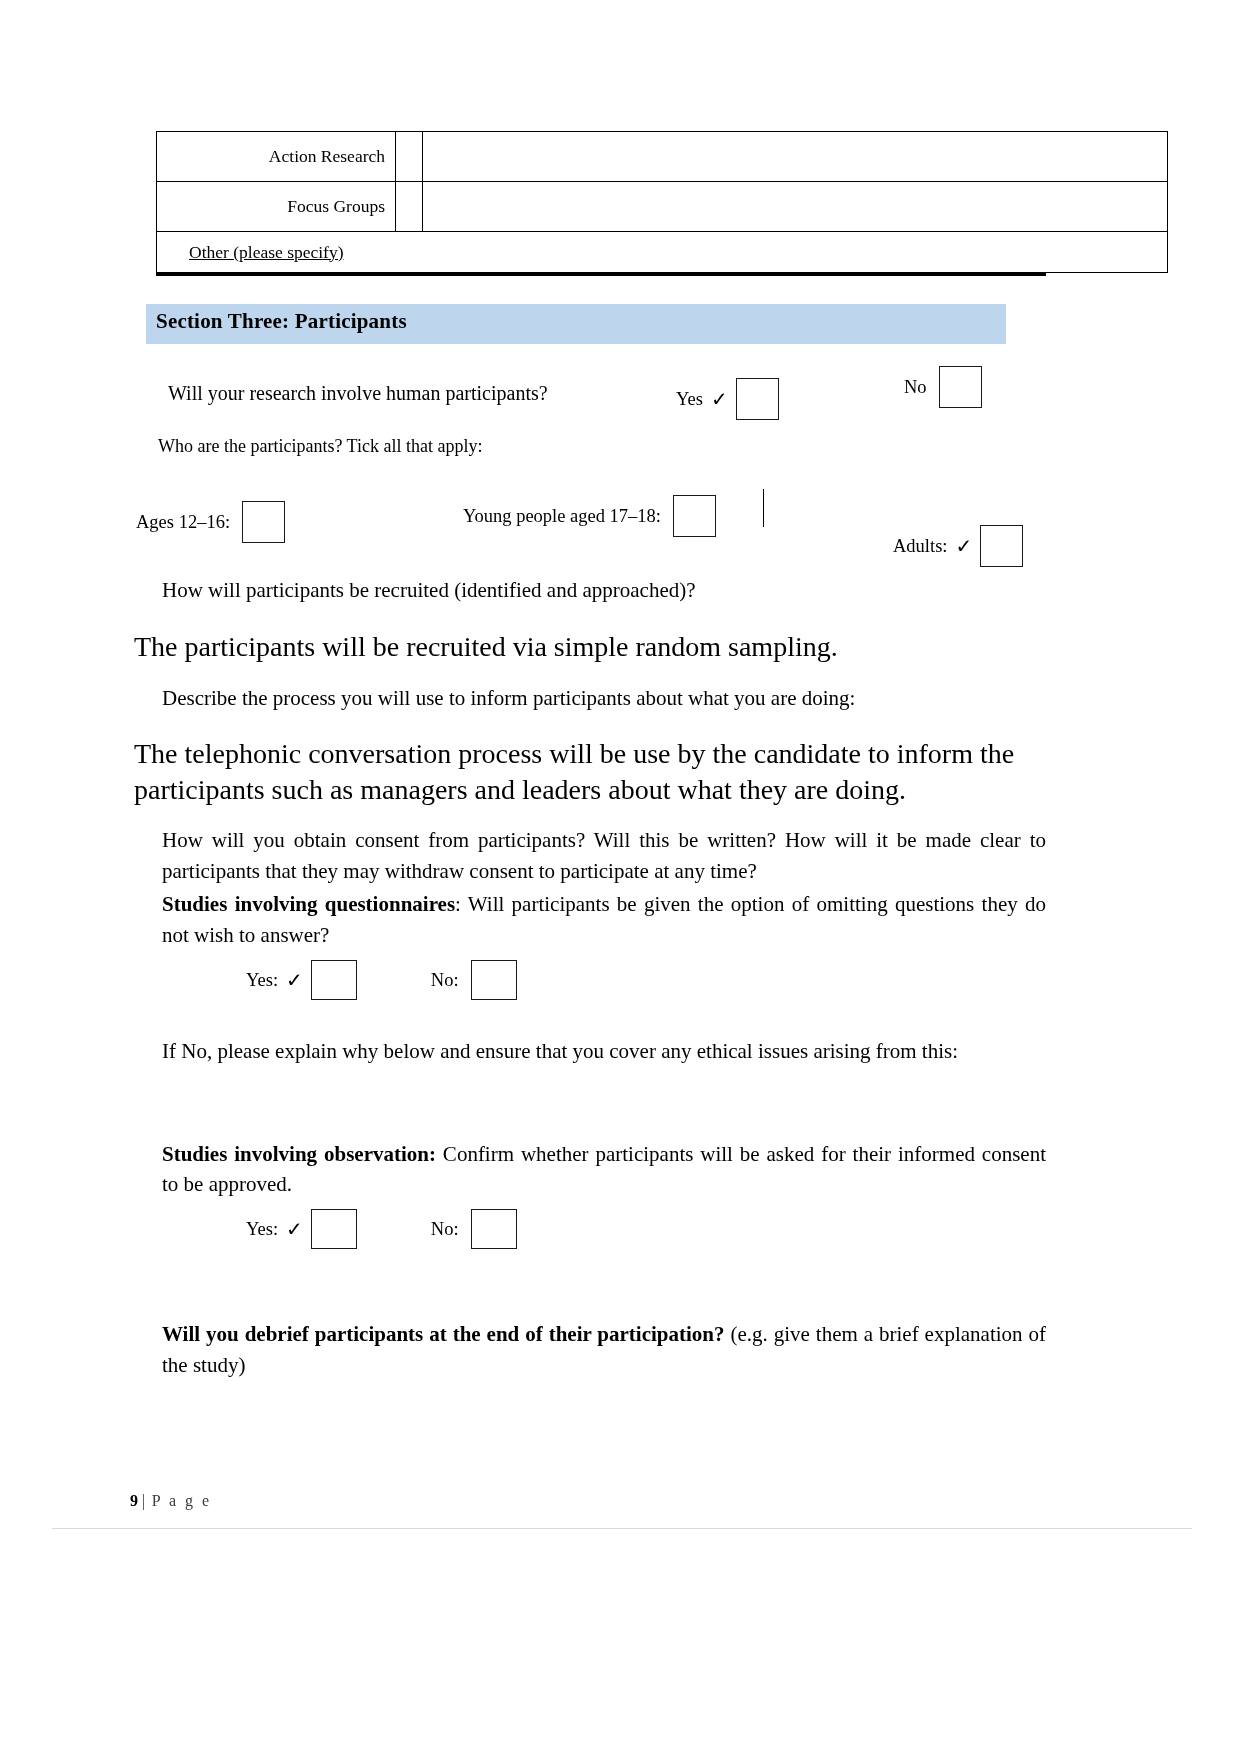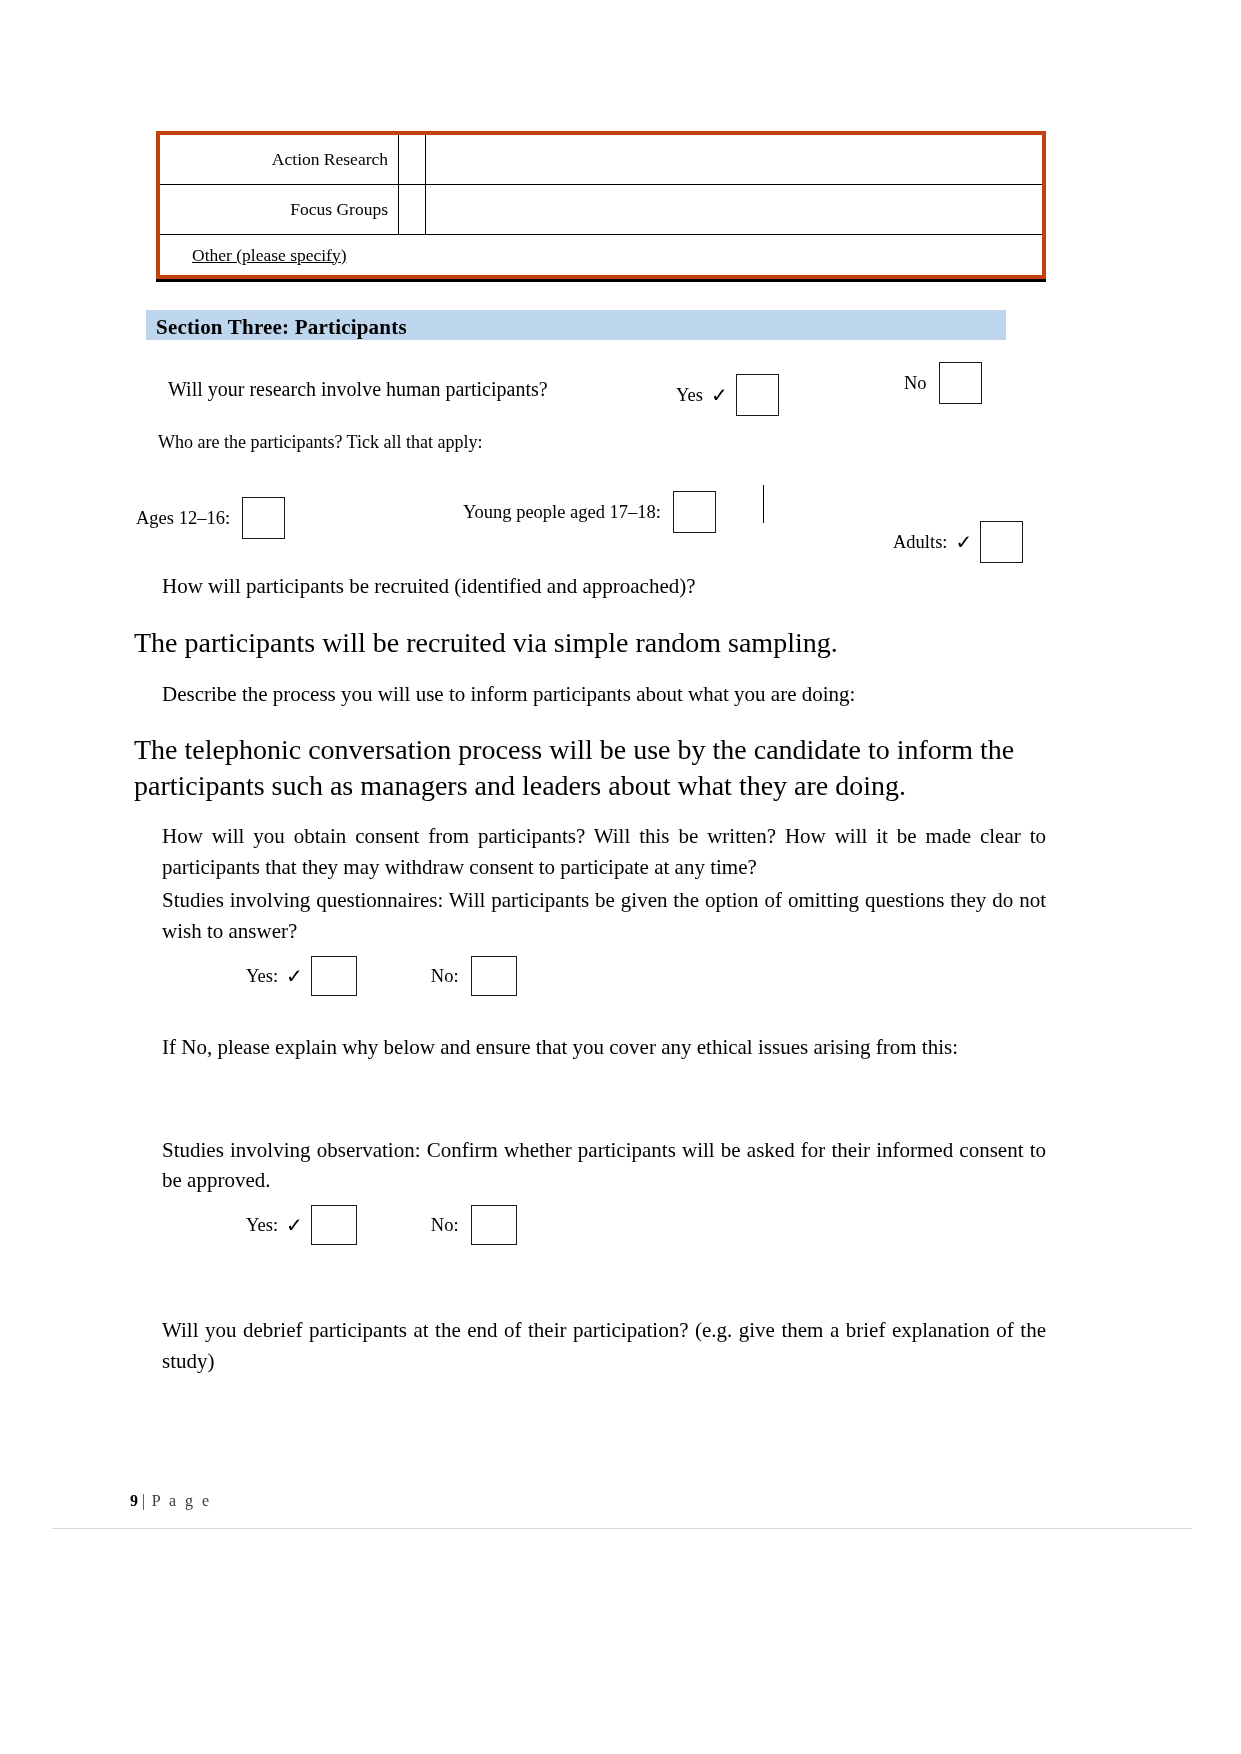--- a/index.html
+++ b/index.html
@@ -25,23 +25,23 @@
   .content {
     position: absolute;
     left: 156px;
     top: 131px;
     width: 890px;
   }
 
   
   .method-table {
     border-collapse: collapse;
-    width: 890px;
+    width: 1012px;
     table-layout: fixed;
-    border: 4px solid #c2410c;
+    border: 1px solid #c2410c;
   }
   .method-table td {
     border: 1px solid #000;
     padding: 0;
     vertical-align: middle;
     font-size: 17.5px;
     line-height: 1.2;
   }
   .mt-label {
     width: 228px;
@@ -68,21 +68,21 @@
     background: #000;
     margin-top: 0px;
   }
 
   
   .section-bar {
     margin-top: 28px;
     margin-left: -10px;
     width: 860px;
     background: #bdd6ee;
-    padding: 5px 0 0 10px;
+    padding: 5px 0 10px 10px;
     box-sizing: border-box;
   }
   .section-bar .title {
     font-weight: bold;
     font-size: 21px;
     letter-spacing: 0.2px;
   }
 
   
   .q {
@@ -97,21 +97,21 @@
     text-align: justify;
     text-justify: inter-word;
   }
   .answer {
     font-size: 28px;
     line-height: 1.28;
     margin-top: 22px;
     margin-left: -22px;
     width: 912px;
   }
-  b.strong { font-weight: normal; }
+  b.strong { font-weight: bold; }
 
   
   .cbox {
     display: inline-block;
     width: 43px;
     height: 42px;
     border: 1.6px solid #1a1a1a;
     background: #fff;
     vertical-align: middle;
     box-sizing: border-box;

